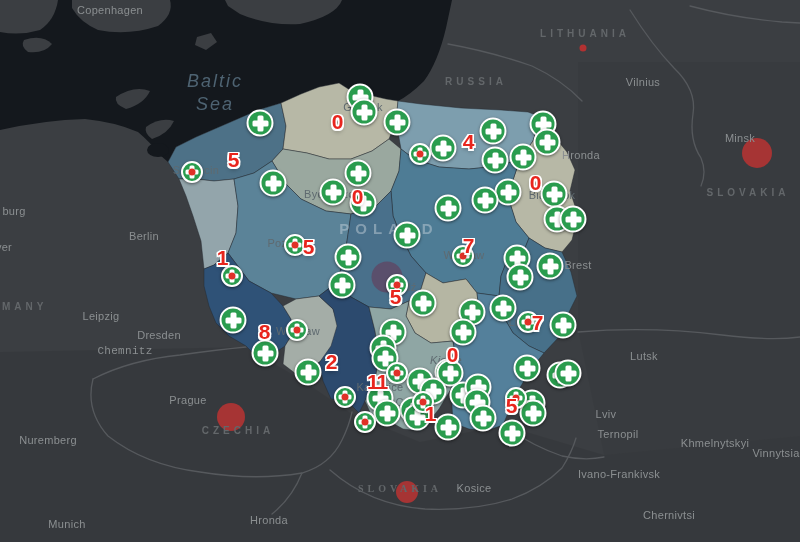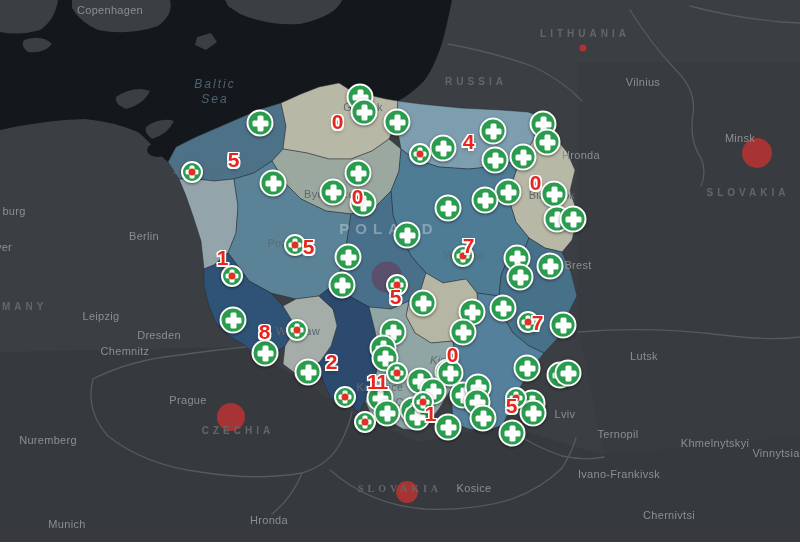--- a/index.html
+++ b/index.html
@@ -8,21 +8,21 @@
   .stage svg{position:absolute;left:0;top:0;}
   .layer{position:absolute;left:0;top:0;width:100%;height:100%;pointer-events:none;}
   .layer *{pointer-events:auto;}
   .city{position:absolute;transform:translate(-50%,-50%);font-size:11px;color:var(--city,#8b8f91);
         white-space:nowrap;letter-spacing:.3px;}
   .city.on-light{color:var(--cityDark,#5f6a70);}
   .country{position:absolute;transform:translate(-50%,-50%);font-size:10px;font-weight:bold;
            color:var(--country,#63676a);letter-spacing:4px;white-space:nowrap;}
   .country.edge{transform:translate(0,-50%);}
   .country.poland{font-size:15px;letter-spacing:6px;color:var(--polandLabel,rgba(215,222,228,.42));}
-  .sea{position:absolute;transform:translate(-50%,-50%);font-style:italic;font-size:12px;
+  .sea{position:absolute;transform:translate(-50%,-50%);font-style:italic;font-size:18px;
        color:var(--seaLabel,#4e6372);letter-spacing:2px;text-align:center;line-height:1.25;}
   .circle{position:absolute;border-radius:50%;transform:translate(-50%,-50%);}
   .mk{position:absolute;width:27px;height:27px;border-radius:50%;background:var(--markerGreen,#2a9c4e);
       border:2px solid var(--markerRing,#fff);box-sizing:border-box;transform:translate(-50%,-50%);
       box-shadow:0 1px 3px rgba(0,0,0,.5);}
   .mk::before,.mk::after{content:"";position:absolute;left:50%;top:50%;background:var(--markerRing,#fff);
       border-radius:1.5px;transform:translate(-50%,-50%);}
   .mk::before{width:16px;height:6px;}
   .mk::after{width:6px;height:16px;}
   .mk.dot{width:22px;height:22px;}
@@ -113,32 +113,32 @@
       <div class="country edge" style="left: 2px; top: 306px;">MANY</div>
       <div class="country" style="left: 238px; top: 430px;">CZECHIA</div>
       <div class="country" style="left: 400px; top: 488px; font-family: Liberation Serif, serif;">SLOVAKIA</div>
       <div class="country poland" style="left: 389px; top: 228px;">POLAND</div>
       <div class="city" style="left: 110px; top: 10px;">Copenhagen</div>
       <div class="city" style="left: 14px; top: 163px; margin-top: 48px;">burg</div>
       <div class="city" style="left: 4px; top: 247px;">ver</div>
       <div class="city" style="left: 144px; top: 236px;">Berlin</div>
       <div class="city" style="left: 101px; top: 316px;">Leipzig</div>
       <div class="city" style="left: 159px; top: 335px;">Dresden</div>
-      <div class="city" style="left: 125px; top: 351px;">Chemnitz</div>
+      <div class="city" style="left: 125px; top: 351px; font-family: Liberation Mono, monospace;">Chemnitz</div>
       <div class="city" style="left: 48px; top: 440px;">Nuremberg</div>
       <div class="city" style="left: 67px; top: 524px;">Munich</div>
       <div class="city" style="left: 188px; top: 400px;">Prague</div>
       <div class="city" style="left: 269px; top: 520px;">Hronda</div>
       <div class="city" style="left: 474px; top: 488px;">Kosice</div>
       <div class="city" style="left: 643px; top: 82px;">Vilnius</div>
       <div class="city" style="left: 740px; top: 138px;">Minsk</div>
       <div class="city" style="left: 581px; top: 155px;">Hronda</div>
       <div class="city" style="left: 578px; top: 265px;">Brest</div>
       <div class="city" style="left: 644px; top: 356px;">Lutsk</div>
-      <div class="city" style="left: 565px; top: 414px;">Lviv</div>
+      <div class="city" style="left: 606px; top: 414px;">Lviv</div>
       <div class="city" style="left: 618px; top: 434px;">Ternopil</div>
       <div class="city" style="left: 715px; top: 443px;">Khmelnytskyi</div>
       <div class="city" style="left: 776px; top: 453px;">Vinnytsia</div>
       <div class="city" style="left: 619px; top: 474px;">Ivano-Frankivsk</div>
       <div class="city" style="left: 669px; top: 515px;">Chernivtsi</div>
       <div class="city on-light" style="left: 196px; top: 170px;">Szczecin</div>
       <div class="city on-light" style="left: 363px; top: 107px;">Gdańsk</div>
       <div class="city on-light" style="left: 332px; top: 194px;">Bydgoszcz</div>
       <div class="city on-light" style="left: 552px; top: 195px;">Białystok</div>
       <div class="city on-light" style="left: 287px; top: 243px;">Poznań</div>

